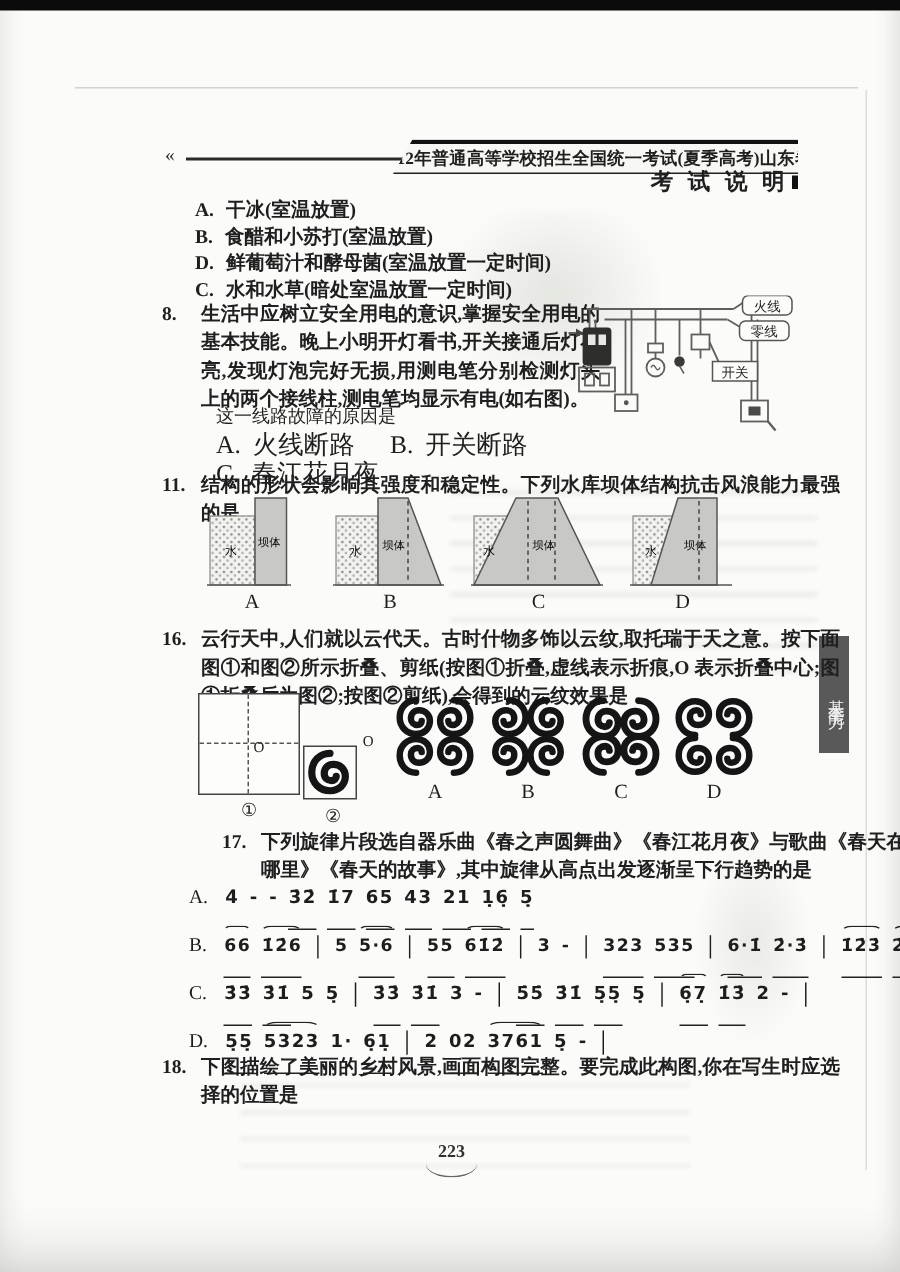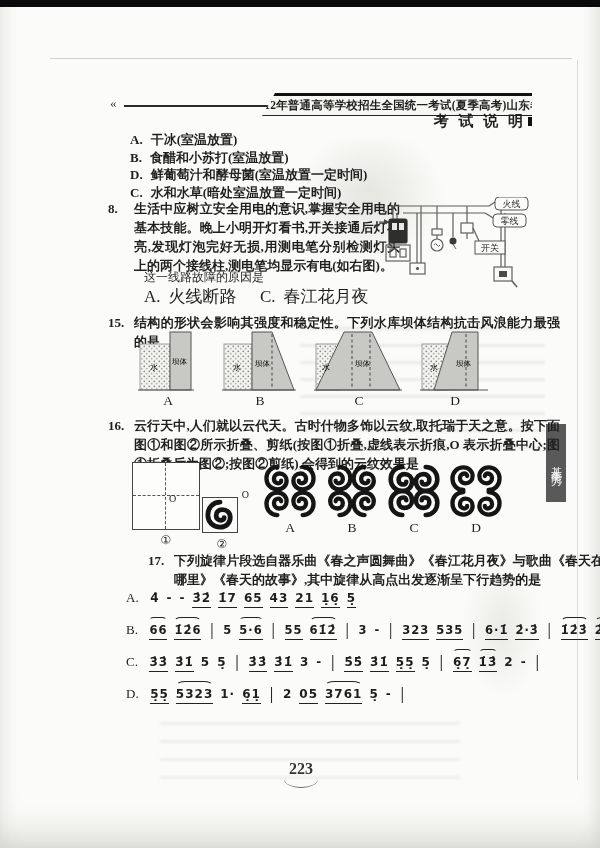--- a/index.html
+++ b/index.html
@@ -68,28 +68,28 @@
   
   .copts{position:absolute;left:263px;top:464px;display:flex;gap:8px;}
   .copt{width:54px;text-align:center;}
   .copt svg{display:block;width:54px;height:54px;}
   .copt .letter{font-size:13.5px;margin-top:2px;}
 
   
   .mrow{position:absolute;left:126px;white-space:nowrap;font-family:"DejaVu Sans",sans-serif;font-size:12px;font-weight:bold;color:#1d1d1d;}
   .mlabel{font-family:"Liberation Serif",serif;font-weight:normal;font-size:13px;margin-right:8px;}
   .tok{display:inline-block;position:relative;margin:0 3.5px;letter-spacing:1px;}
-  .tok.u{border-bottom:1.6px solid #222;padding-bottom:2px;}
+  .tok.u{border-bottom:1.6px solid #222;padding-bottom:14px;}
   .tok.a::before{content:"";position:absolute;left:0;right:0;top:-6px;height:6px;
                  border:1.3px solid transparent;border-top-color:#222;border-radius:50%/100%;}
   .tok.bar{margin:0 5px;transform:scaleY(1.35);font-weight:normal;}
   #mrowA{top:590px;} #mrowB{top:622px;font-size:11.5px;} #mrowC{top:654px;} #mrowD{top:686px;}
 
   
-  .pageno{position:absolute;left:280px;top:760px;width:42px;text-align:center;font-size:16px;font-weight:bold;color:#333;}
+  .pageno{position:absolute;left:280px;top:760px;width:42px;text-align:center;font-size:12px;font-weight:bold;color:#333;}
   .pageno .arc{margin:1px auto 0;width:34px;height:8px;border-bottom:1.6px solid #666;border-radius:0 0 50% 50%/0 0 100% 100%;}
 
   
   .wm{position:absolute;pointer-events:none;}
   .wm1{left:295px;top:140px;width:150px;height:125px;background:radial-gradient(ellipse at 50% 45%,rgba(148,156,138,.22),transparent 70%);filter:blur(2px);}
   .wm2{left:462px;top:558px;width:80px;height:140px;background:radial-gradient(ellipse,rgba(150,150,140,.17),transparent 70%);filter:blur(2px);}
   .bleed{position:absolute;pointer-events:none;filter:blur(1.3px);}
   .bleed1{left:300px;top:327px;width:245px;height:128px;background:repeating-linear-gradient(180deg,rgba(128,132,122,.12) 0 3px,transparent 3px 17px);}
   .bleed2{left:160px;top:722px;width:300px;height:60px;background:repeating-linear-gradient(180deg,rgba(128,132,122,.10) 0 3px,transparent 3px 18px);}
 </style>
@@ -138,20 +138,21 @@
       <div class="optline"><span class="olabel">C.</span><span class="">水和水草(暗处室温放置一定时间)</span></div>
     </div>
 
   <div id="q14" class="q">
     <span class="qnum">8.</span>
     <span class="qtext">生活中应树立安全用电的意识,掌握安全用电的基本技能。晚上小明开灯看书,开关接通后灯不亮,发现灯泡完好无损,用测电笔分别检测灯头上的两个接线柱,测电笔均显示有电(如右图)。</span>
   </div>
   <div id="q14-stem2">这一线路故障的原因是</div>
   <div id="q14-opts">
       <div><span class="olabel">A.</span><span class="">火线断路</span></div>
+      <div><span class="olabel">B.</span><span class="">开关断路</span></div>
       <div><span class="olabel">C.</span><span class="">春江花月夜</span></div>
     </div>
 
   <svg class="fig14" viewBox="0 0 154 102">
     <g stroke="#5f5f5c" stroke-width="1.2" fill="none">
       <path d="M14 9 H112"></path>
         <path d="M26 16 H108"></path>
       <path d="M2 25 H12"></path>
         <path d="M12 25 l-5 -3 v6 z" fill="#444" stroke="none"></path>
       <path d="M20 16 V22"></path>
@@ -190,21 +191,21 @@
       <rect x="118" y="0" width="33" height="13" rx="4" fill="#fcfcfa" stroke="#555" stroke-width="1"></rect>
       <text x="134.5" y="10" text-anchor="middle">火线</text>
       <rect x="116" y="17" width="33" height="13" rx="4" fill="#fcfcfa" stroke="#555" stroke-width="1"></rect>
       <text x="132.5" y="27" text-anchor="middle">零线</text>
       <rect x="98" y="44" width="30" height="13" fill="#fcfcfa" stroke="#555" stroke-width="1"></rect>
       <text x="113" y="54" text-anchor="middle">开关</text>
     </g>
   </svg>
 
   <div id="q15" class="q">
-    <span class="qnum">15.</span>
+    <span class="qnum">11.</span>
     <span class="qtext">结构的形状会影响其强度和稳定性。下列水库坝体结构抗击风浪能力最强的是</span>
   </div>
 
   <div id="damA" class="dam">
     <svg width="58" height="62" viewBox="0 0 58 62">
       <rect x="2" y="14" width="30" height="46" fill="url(#wdots)" stroke="#888" stroke-width="0.8"></rect>
       <rect x="32" y="2" width="21" height="58" fill="#c8c8c4" stroke="#555" stroke-width="1"></rect>
       <path d="M0 60 H56" stroke="#555" stroke-width="1"></path>
       <text x="12" y="40" font-size="8">水</text>
       <text x="34" y="34" font-size="7.5">坝体</text>
@@ -308,20 +309,24 @@
     </div>
   </div>
 
   <div id="q17" class="q">
     <span class="qnum">17.</span>
     <span class="qtext">下列旋律片段选自器乐曲《春之声圆舞曲》《春江花月夜》与歌曲《春天在哪里》《春天的故事》,其中旋律从高点出发逐渐呈下行趋势的是</span>
   </div>
   <div id="mrowA" class="mrow"><span class="mlabel">A.</span><span class="tok">4̇</span><span class="tok">-</span><span class="tok">-</span><span class="tok u">3̇2̇</span><span class="tok u">1̇7</span><span class="tok u">65</span><span class="tok u">43</span><span class="tok u">21</span><span class="tok u">1̣6̣</span><span class="tok u">5̣</span></div>
   <div id="mrowB" class="mrow"><span class="mlabel">B.</span><span class="tok u a">66</span><span class="tok u a">1̇2̇6</span><span class="tok bar">|</span><span class="tok">5</span><span class="tok u a">5·6</span><span class="tok bar">|</span><span class="tok u">55</span><span class="tok u a">61̇2̇</span><span class="tok bar">|</span><span class="tok">3</span><span class="tok">-</span><span class="tok bar">|</span><span class="tok u">323</span><span class="tok u">535</span><span class="tok bar">|</span><span class="tok u">6·1̇</span><span class="tok u">2̇·3̇</span><span class="tok bar">|</span><span class="tok u a">1̇2̇3̇</span><span class="tok u a">2̇1̇6</span></div>
   <div id="mrowC" class="mrow"><span class="mlabel">C.</span><span class="tok u">3̇3̇</span><span class="tok u">3̇1̇</span><span class="tok">5</span><span class="tok">5̣</span><span class="tok bar">|</span><span class="tok u">3̇3̇</span><span class="tok u">3̇1̇</span><span class="tok">3</span><span class="tok">-</span><span class="tok bar">|</span><span class="tok u">5̇5̇</span><span class="tok u">3̇1̇</span><span class="tok u">5̣5̣</span><span class="tok">5̣</span><span class="tok bar">|</span><span class="tok u a">6̣7̣</span><span class="tok u a">1̇3̇</span><span class="tok">2</span><span class="tok">-</span><span class="tok bar">|</span></div>
-  <div id="mrowD" class="mrow"><span class="mlabel">D.</span><span class="tok u">5̣5̣</span><span class="tok u a">5323</span><span class="tok">1·</span><span class="tok u">6̣1̣</span><span class="tok bar">|</span><span class="tok">2</span><span class="tok u">05</span><span class="tok u a">3761</span><span class="tok">5̣</span><span class="tok">-</span><span class="tok bar">|</span></div>
-
+  <div id="mrowD" class="mrow"><span class="mlabel">D.</span><span class="tok u">5̣5̣</span><span class="tok u a">5323</span><span class="tok">1·</span><span class="tok u">6̣1̣</span><span class="tok bar">|</span><span class="tok">2</span><span class="tok u">02</span><span class="tok u a">3761</span><span class="tok">5̣</span><span class="tok">-</span><span class="tok bar">|</span></div>
+
+  <div id="q18" class="q">
+    <span class="qnum">18.</span>
+    <span class="qtext">下图描绘了美丽的乡村风景,画面构图完整。要完成此构图,你在写生时应选择的位置是</span>
+  </div>
 
   <div class="pageno">
     <span>223</span>
     <div class="arc"></div>
   </div>
 </div>
 
 </body></html>

